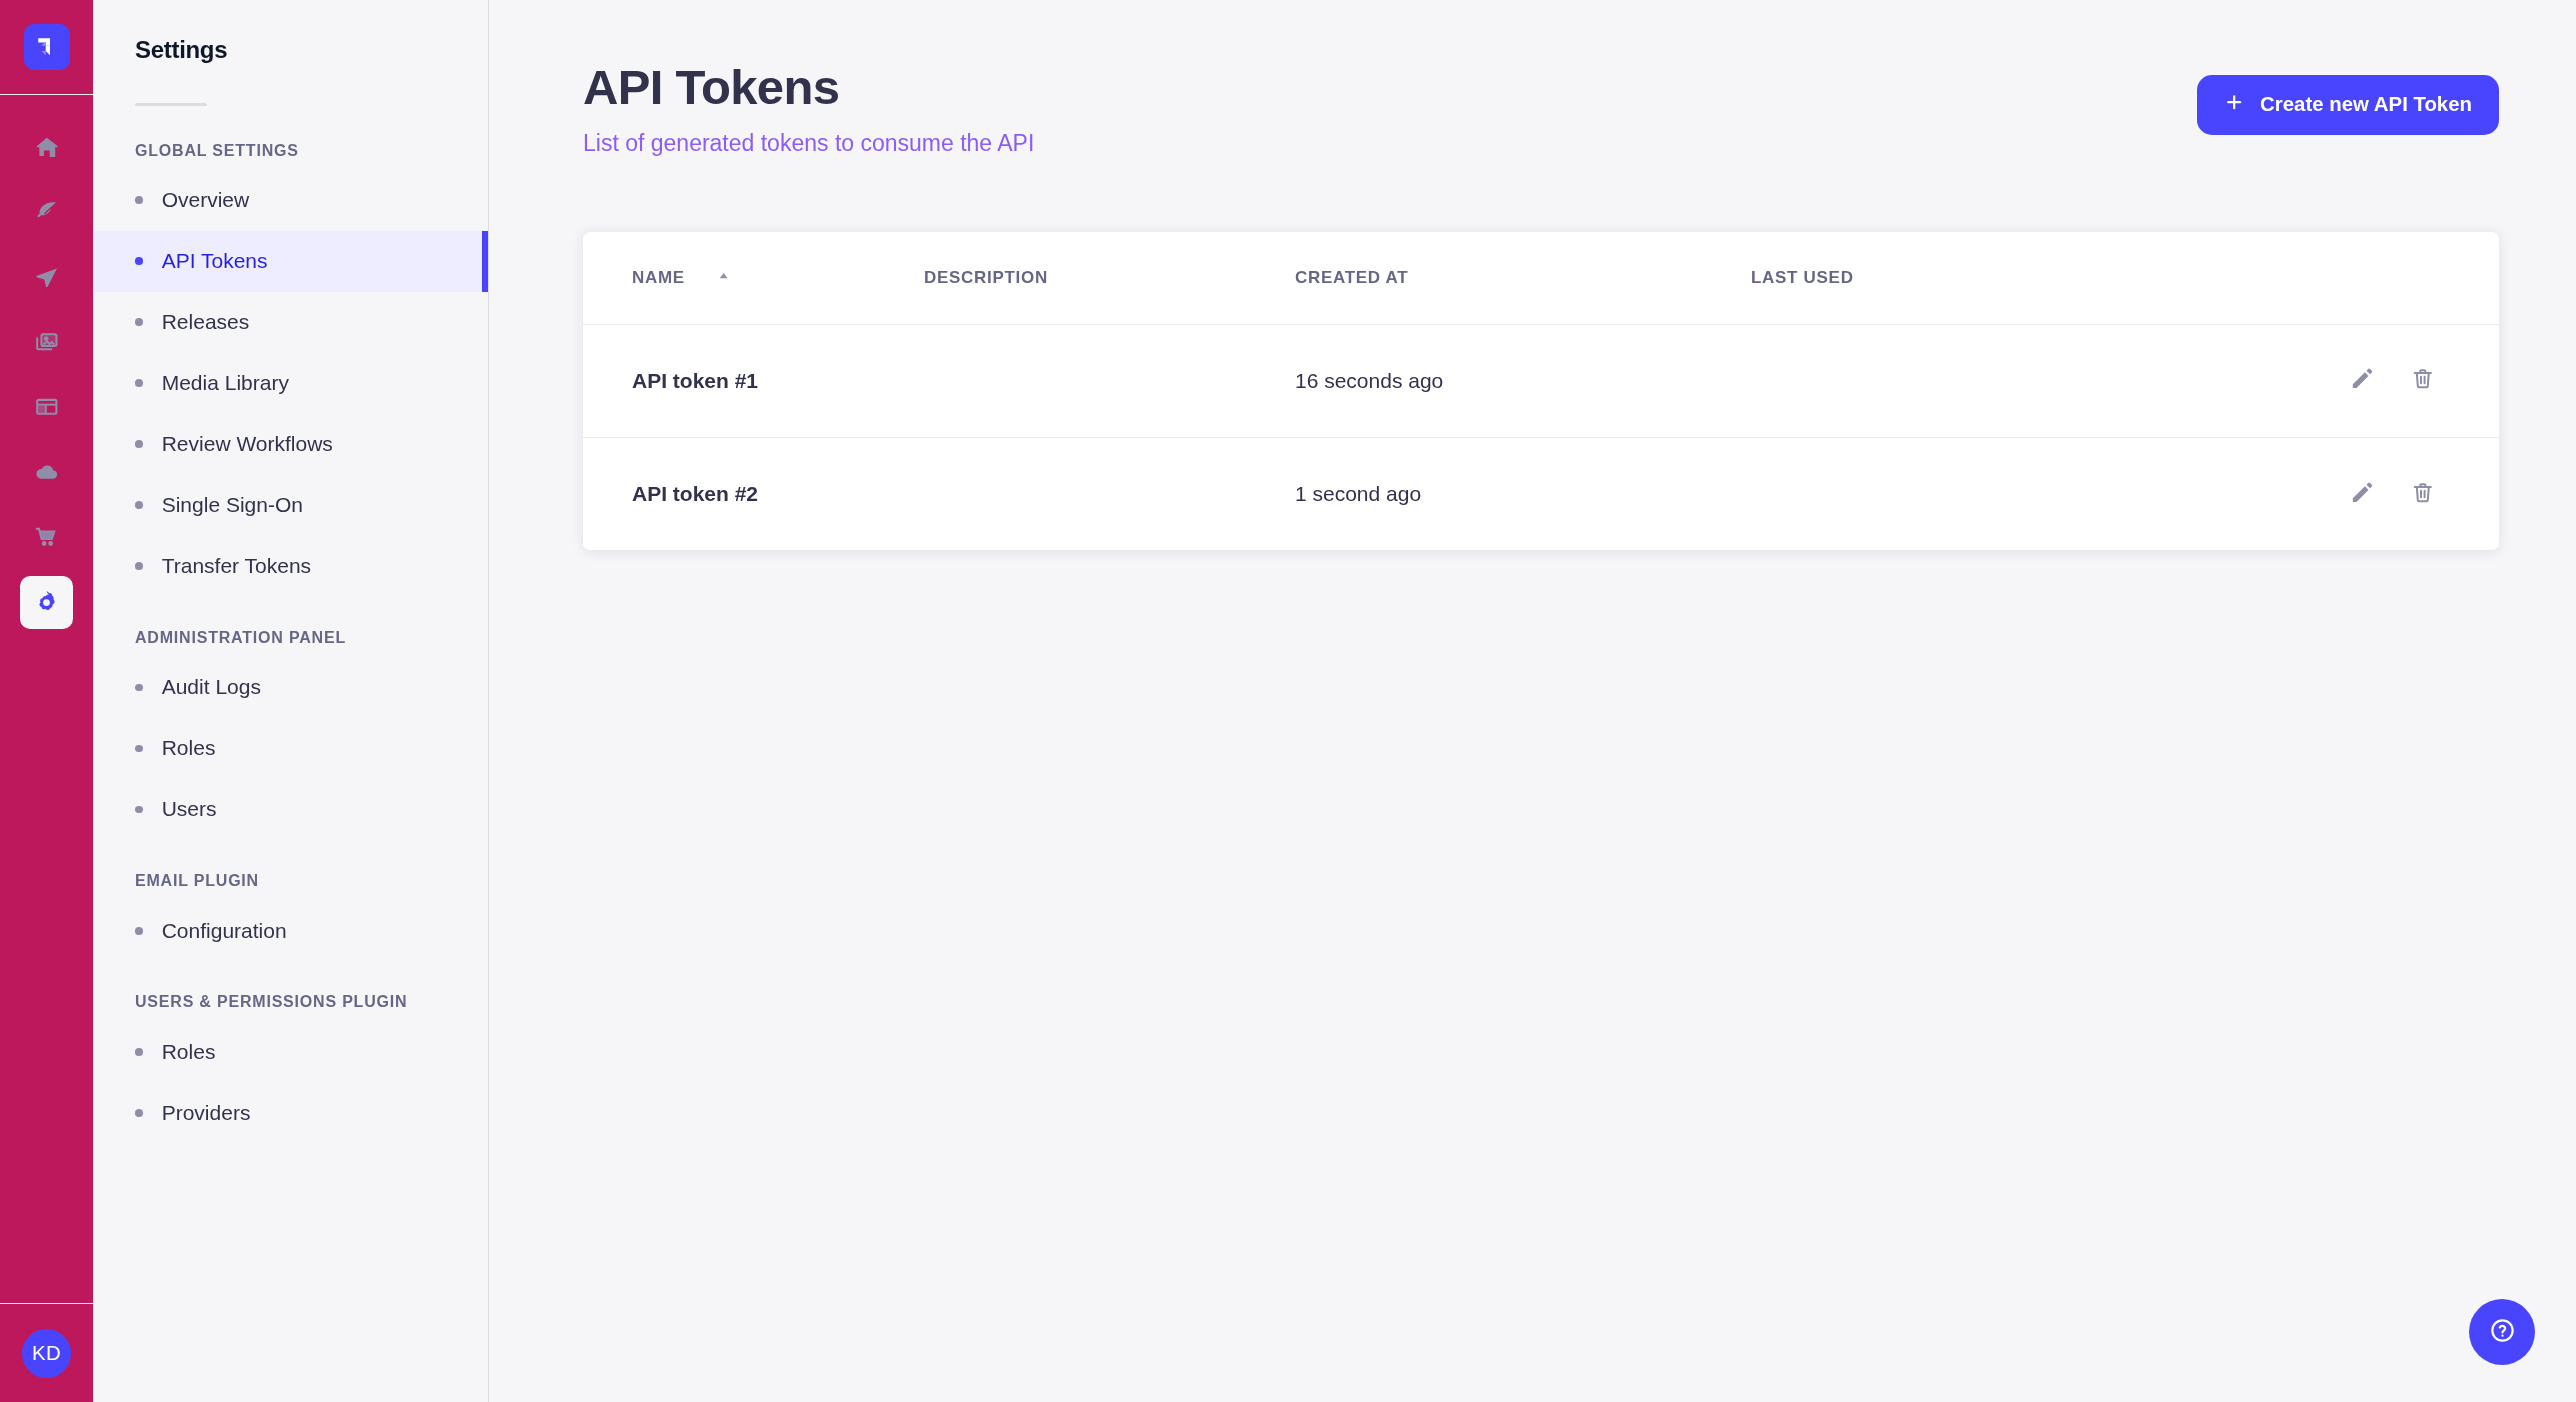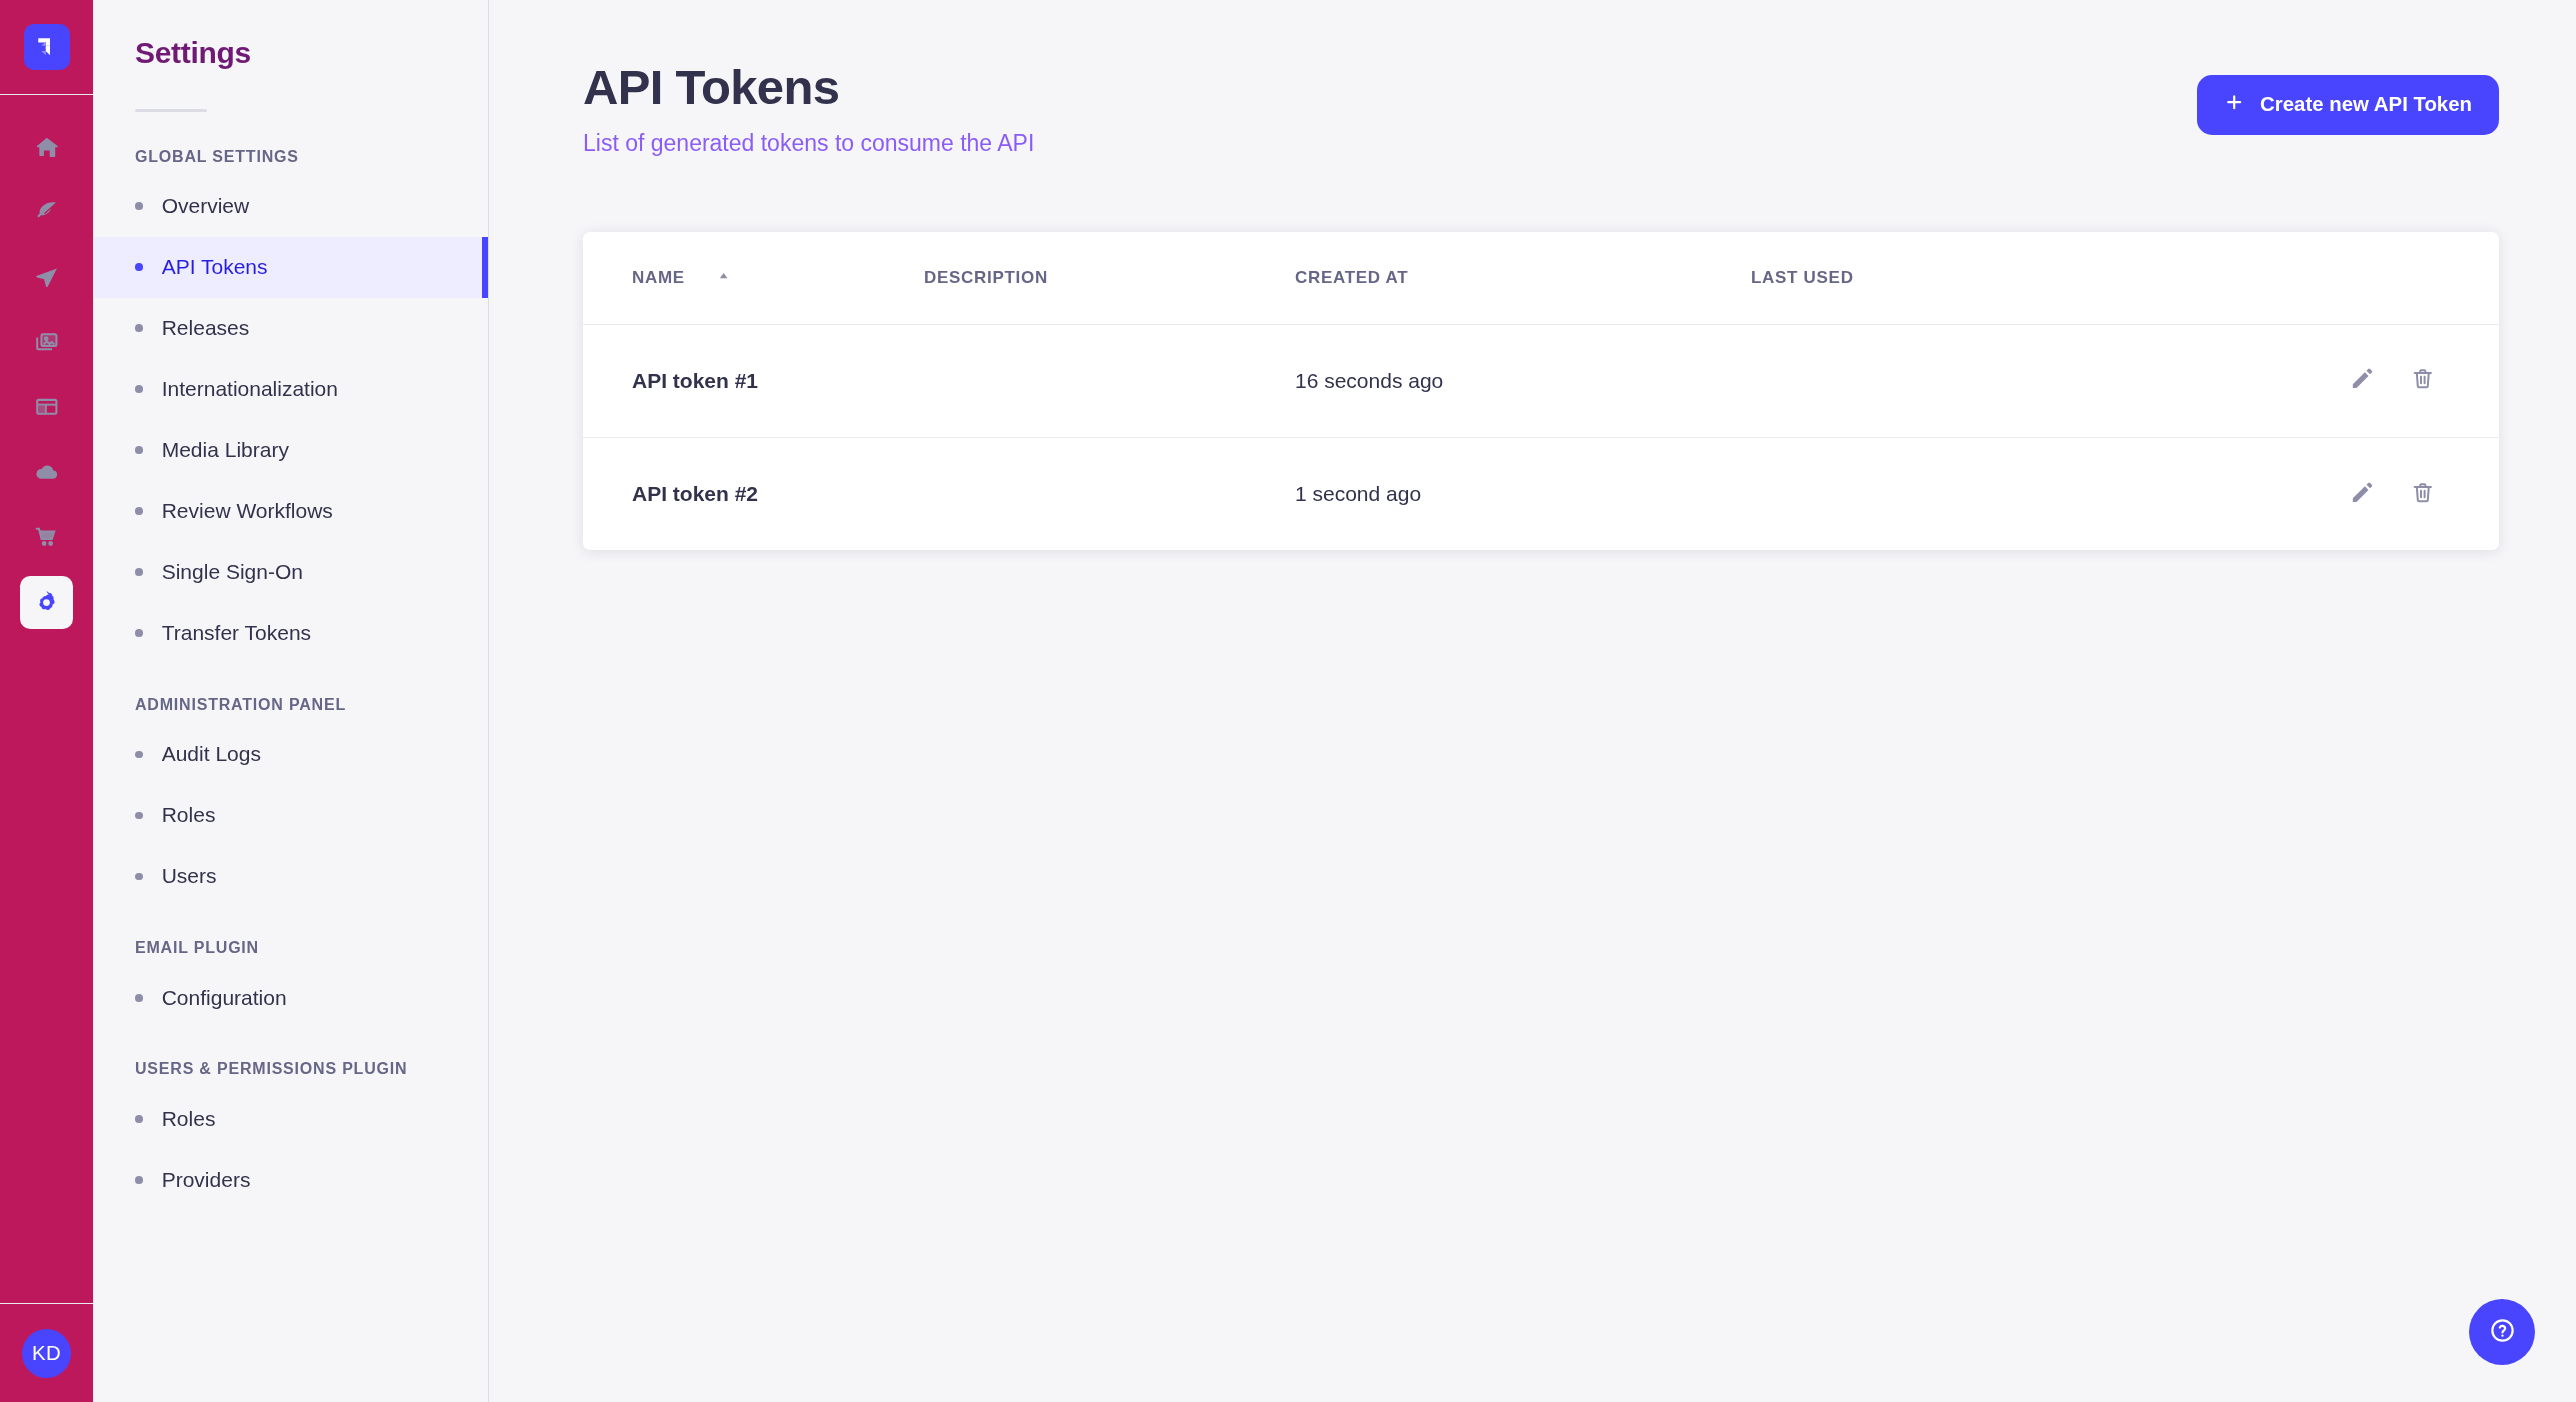--- a/index.html
+++ b/index.html
@@ -63,23 +63,23 @@
   .sidebar {
     width: 395px;
     flex: 0 0 395px;
     background: #f6f6f9;
     border-right: 0.9px solid #dcdce4;
     padding-top: 36px;
     overflow: hidden;
     position: relative;
   }
   .sidebar-title {
-    font-size: 30px;
+    font-size: 24px;
     font-weight: bold;
-    color: #701a75;
+    color: #0f172a;
     padding: 0 41px;
     letter-spacing: -0.3px;
   }
   .sidebar-divider {
     margin: 39px 0 0 41px;
     width: 72px; height: 2.6px;
     background: #dcdce4;
     border-radius: 1.7px;
   }
   .nav-section { margin-top: 32px; }
@@ -311,24 +311,20 @@
             <span class="dot"></span>
             <span>Overview</span>
           </div>
           <div class="nav-item active">
             <span class="dot"></span>
             <span>API Tokens</span>
           </div>
           <div class="nav-item">
             <span class="dot"></span>
             <span>Releases</span>
-          </div>
-          <div class="nav-item">
-            <span class="dot"></span>
-            <span>Internationalization</span>
           </div>
           <div class="nav-item">
             <span class="dot"></span>
             <span>Media Library</span>
           </div>
           <div class="nav-item">
             <span class="dot"></span>
             <span>Review Workflows</span>
           </div>
           <div class="nav-item">

